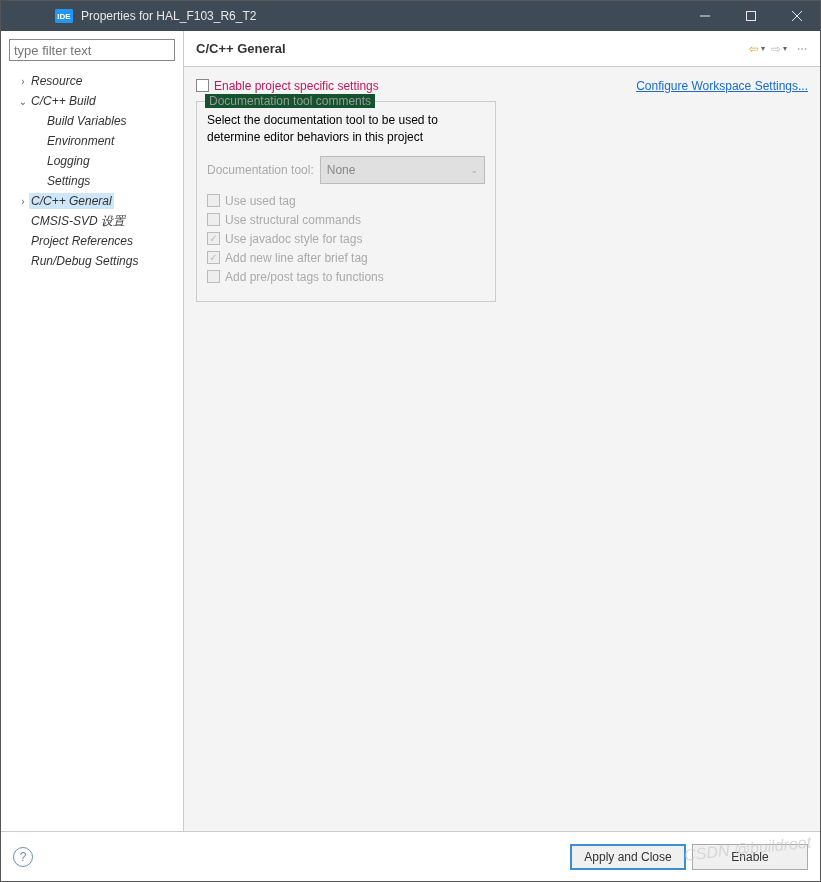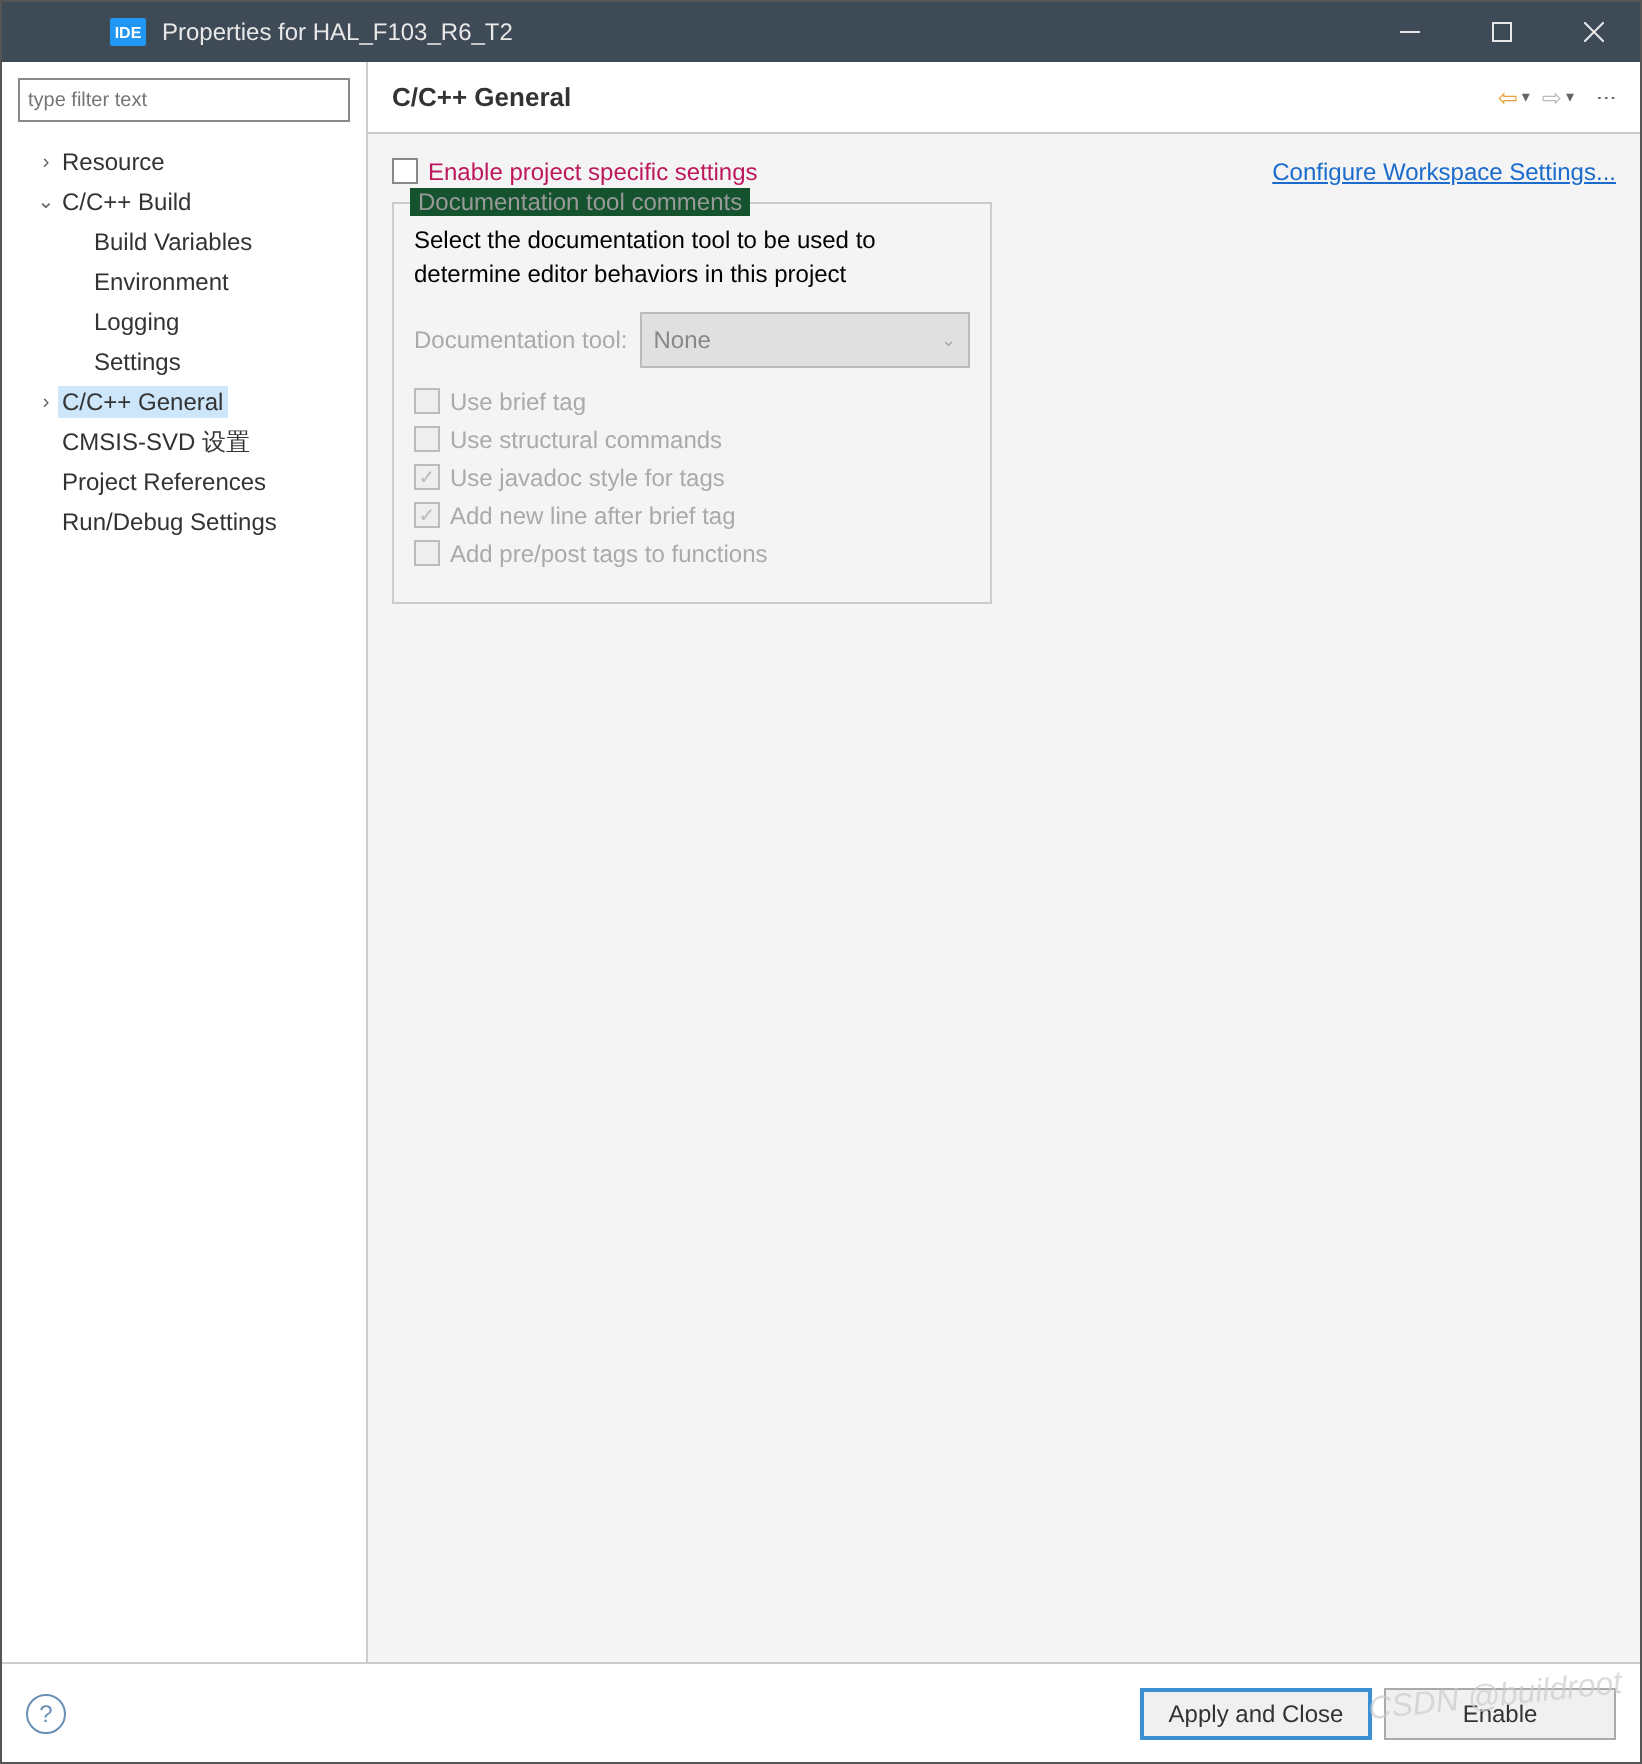--- a/index.html
+++ b/index.html
@@ -11,27 +11,27 @@
 .titlebar .title { flex: 1; }
 .titlebar .win-btn { width: 46px; height: 30px; display: flex; align-items: center; justify-content: center; color: #e8e8e8; }
 .titlebar .win-btn svg { stroke: #e8e8e8; }
 
 
 .main { display: flex; height: 800px; }
 
 
 .sidebar { width: 183px; border-right: 1px solid #ccc; display: flex; flex-direction: column; }
 .filter-box { margin: 8px; }
-.filter-box input { width: 100%; height: 22px; border: 1px solid #888; padding: 0 4px; font-size: 10px; color: #888; }
+.filter-box input { width: 100%; height: 22px; border: 1px solid #888; padding: 0 4px; font-size: 13px; color: #888; }
 .tree { padding: 2px 0; }
 .tree-item { display: flex; align-items: center; height: 20px; color: #333; cursor: default; }
 .tree-item .exp { width: 12px; display: inline-flex; justify-content: center; color: #666; font-size: 10px; }
 .tree-item.selected { }
 .tree-item.selected .label-text { background: #cde6fa; }
-.tree-item .label-text { padding: 1px 2px; }
+.tree-item .label-text { padding: 1px 2px; font-style: italic; }
 .indent-0 { padding-left: 16px; }
 .indent-1 { padding-left: 32px; }
 
 
 .content { flex: 1; display: flex; flex-direction: column; background: #f4f4f4; }
 .content-header { height: 36px; display: flex; align-items: center; padding: 0 12px; border-bottom: 1px solid #ccc; background: #fff; }
 .content-header h1 { font-size: 13px; font-weight: bold; flex: 1; color: #333; }
 .nav-btn { margin-left: 6px; display: flex; align-items: center; }
 .arrow-yellow { color: #e8a33d; }
 .arrow-gray { color: #bbb; }
@@ -166,21 +166,21 @@
         <div class="doc-tool-row">
           <label>Documentation tool:</label>
           <div class="select">
             <span>None</span>
             <span style="font-size:9px;color:#aaa;">⌄</span>
           </div>
         </div>
         <div id="opts">
             <div class="opt">
               <span class="cb"></span>
-              <span>Use brief tag</span>
+              <span>Use used tag</span>
             </div>
             <div class="opt">
               <span class="cb"></span>
               <span>Use structural commands</span>
             </div>
             <div class="opt">
               <span class="cb checked"></span>
               <span>Use javadoc style for tags</span>
             </div>
             <div class="opt">

